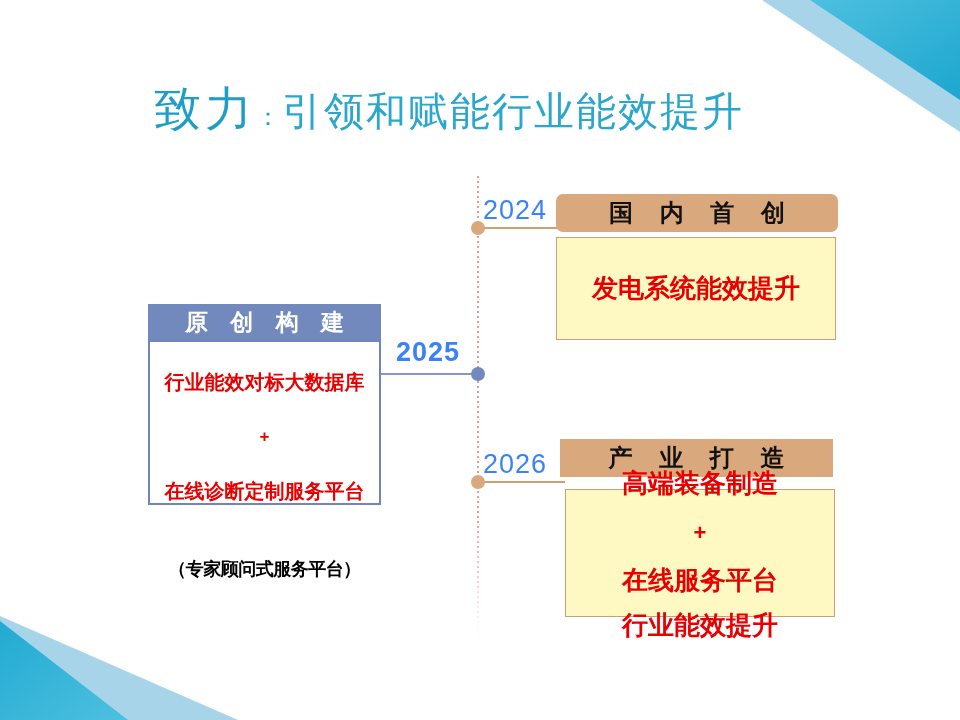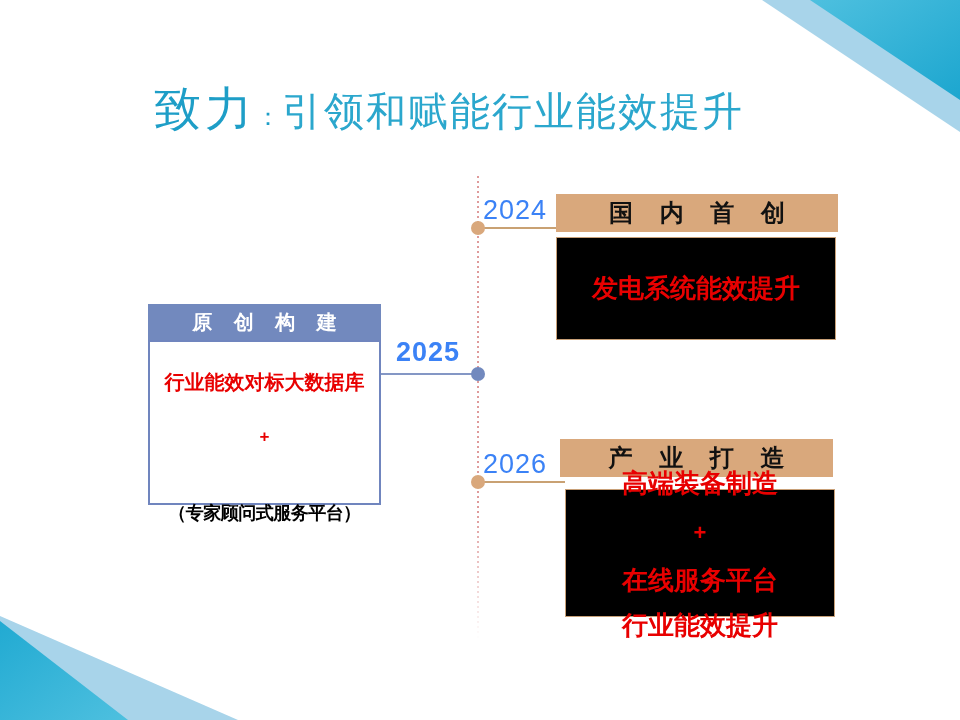--- a/index.html
+++ b/index.html
@@ -37,31 +37,31 @@
     position:absolute;font-size:27px;color:#3b82f6;letter-spacing:1px;
     font-family:"Liberation Sans",sans-serif;
   }
 
   
   .hdr-tan{
     position:absolute;background:#D9A87C;display:flex;align-items:center;justify-content:center;
     color:#111;font-weight:bold;letter-spacing:10px;font-size:24px;text-indent:10px;
   }
   .box-tan{
-    position:absolute;background:#000000;border:1px solid #C8A078;
+    position:absolute;background:#fef9c3;border:1px solid #C8A078;
     display:flex;flex-direction:column;align-items:center;justify-content:center;
     color:#E80000;font-weight:bold;font-size:26px;line-height:1.35;text-align:center;
   }
   .box-tan .plus{font-size:22px;line-height:1.1;margin:4px 0;}
   .box-tan .tight{line-height:1.12;}
 
   
   .hdr-blue{
     position:absolute;background:#7289BE;display:flex;align-items:center;justify-content:center;
-    color:#fff;font-weight:bold;letter-spacing:8px;font-size:20px;text-indent:8px;
+    color:#fff;font-weight:bold;letter-spacing:8px;font-size:23px;text-indent:8px;
   }
   .box-blue{
     position:absolute;background:#fff;border:2px solid #7085BE;
     display:flex;flex-direction:column;align-items:center;
     text-align:center;font-weight:bold;gap:32px;
   }
   .box-blue .red{color:#E80000;font-size:20px;line-height:1.2;}
   .box-blue .plus{color:#E80000;font-size:17px;line-height:1.0;margin:2px 0;}
   .box-blue .note{color:#000000;font-size:18px;margin-top:22px;letter-spacing:-0.5px;}
 </style>
@@ -89,29 +89,30 @@
 
   <div class="title">
     <span class="emph">致力</span><span class="colon">：</span><span>引领和赋能行业能效提升</span>
   </div>
 
   <div class="axis"></div>
 
   <div class="hline tan" style="left:479px;top:227px;width:79px;"></div>
   <div class="node tan" style="left:471px;top:221px;"></div>
   <div class="year" style="left:483px;top:195px;">2024</div>
-  <div class="hdr-tan" style="left:556px;top:194px;width:282px;height:38px;">国 内 首 创</div>
+  <div class="hdr-tan" style="left:556px;top:194px;width:282px;height:38px;border-radius:7px;">国 内 首 创</div>
   <div class="box-tan" style="left:556px;top:237px;width:278px;height:101px;">
     <span>发电系统能效提升</span>
   </div>
 
   <div class="hdr-blue" style="left:148px;top:304px;width:233px;height:36px;">原 创 构 建</div>
   <div class="box-blue" style="left:148px;top:340px;width:233px;height:165px;padding-top:28px;box-sizing:border-box;">
     <span class="red">行业能效对标大数据库</span>
     <span class="plus">+</span>
+    <span class="red">在线诊断定制服务平台</span>
     <span class="note">（专家顾问式服务平台）</span>
   </div>
   <div class="hline blue" style="left:381px;top:373px;width:100px;"></div>
   <div class="node blue" style="left:471px;top:367px;"></div>
   <div class="year" style="left:396px;top:337px;font-weight:bold;">2025</div>
 
   <div class="hline tan" style="left:479px;top:481px;width:86px;"></div>
   <div class="node tan" style="left:471px;top:475px;"></div>
   <div class="year" style="left:483px;top:449px;">2026</div>
   <div class="hdr-tan" style="left:560px;top:439px;width:273px;height:38px;">产 业 打 造</div>

